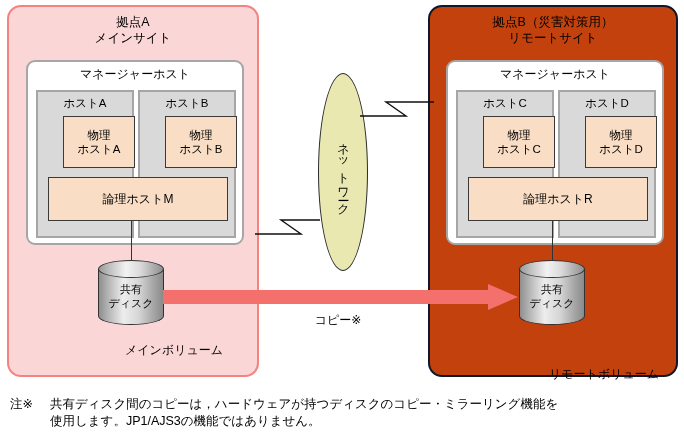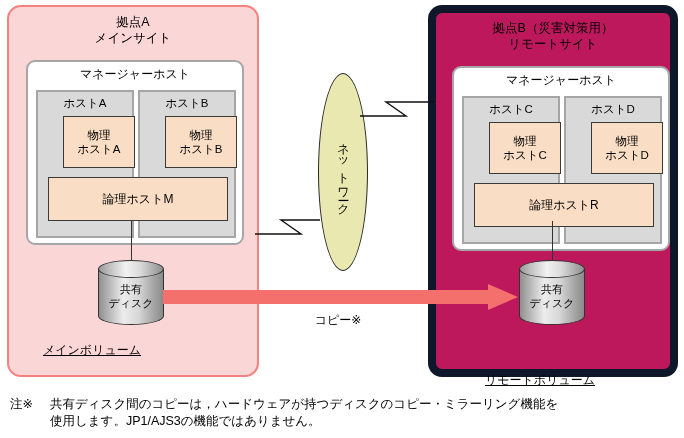--- a/index.html
+++ b/index.html
@@ -30,22 +30,22 @@
   }
   .site-main {
     left: 7px;  top: 5px;
     width: 252px; height: 372px;
     background: #fbd6d6;
     border: 2px solid #f4827f;
   }
   .site-remote {
     left: 428px; top: 5px;
     width: 250px; height: 372px;
-    background: #be185d;
-    border: 8px solid #0f172a;
+    background: #c2410c;
+    border: 2px solid #0f172a;
   }
   .site-title {
     position: absolute;
     left: 0; right: 0;
     top: 7px;
     text-align: center;
     font-size: 12.5px;
     line-height: 16px;
     white-space: pre-line;
   }
@@ -159,23 +159,22 @@
     width: 66px;
     text-align: center;
     font-size: 11px;
     line-height: 14px;
     white-space: pre-line;
   }
   .volume-label {
     position: absolute;
     top: 340px;
     width: 180px;
-    text-align: left;
-    font-size: 12px;
-    text-decoration: underline;
+    text-align: right;
+    font-size: 12px;
   }
   .vol-main   { left: 41px; }
   .vol-remote { left: 462px; }
 
   
   .disk-stem {
     position: absolute;
     width: 1px;
     background: #333;
   }

